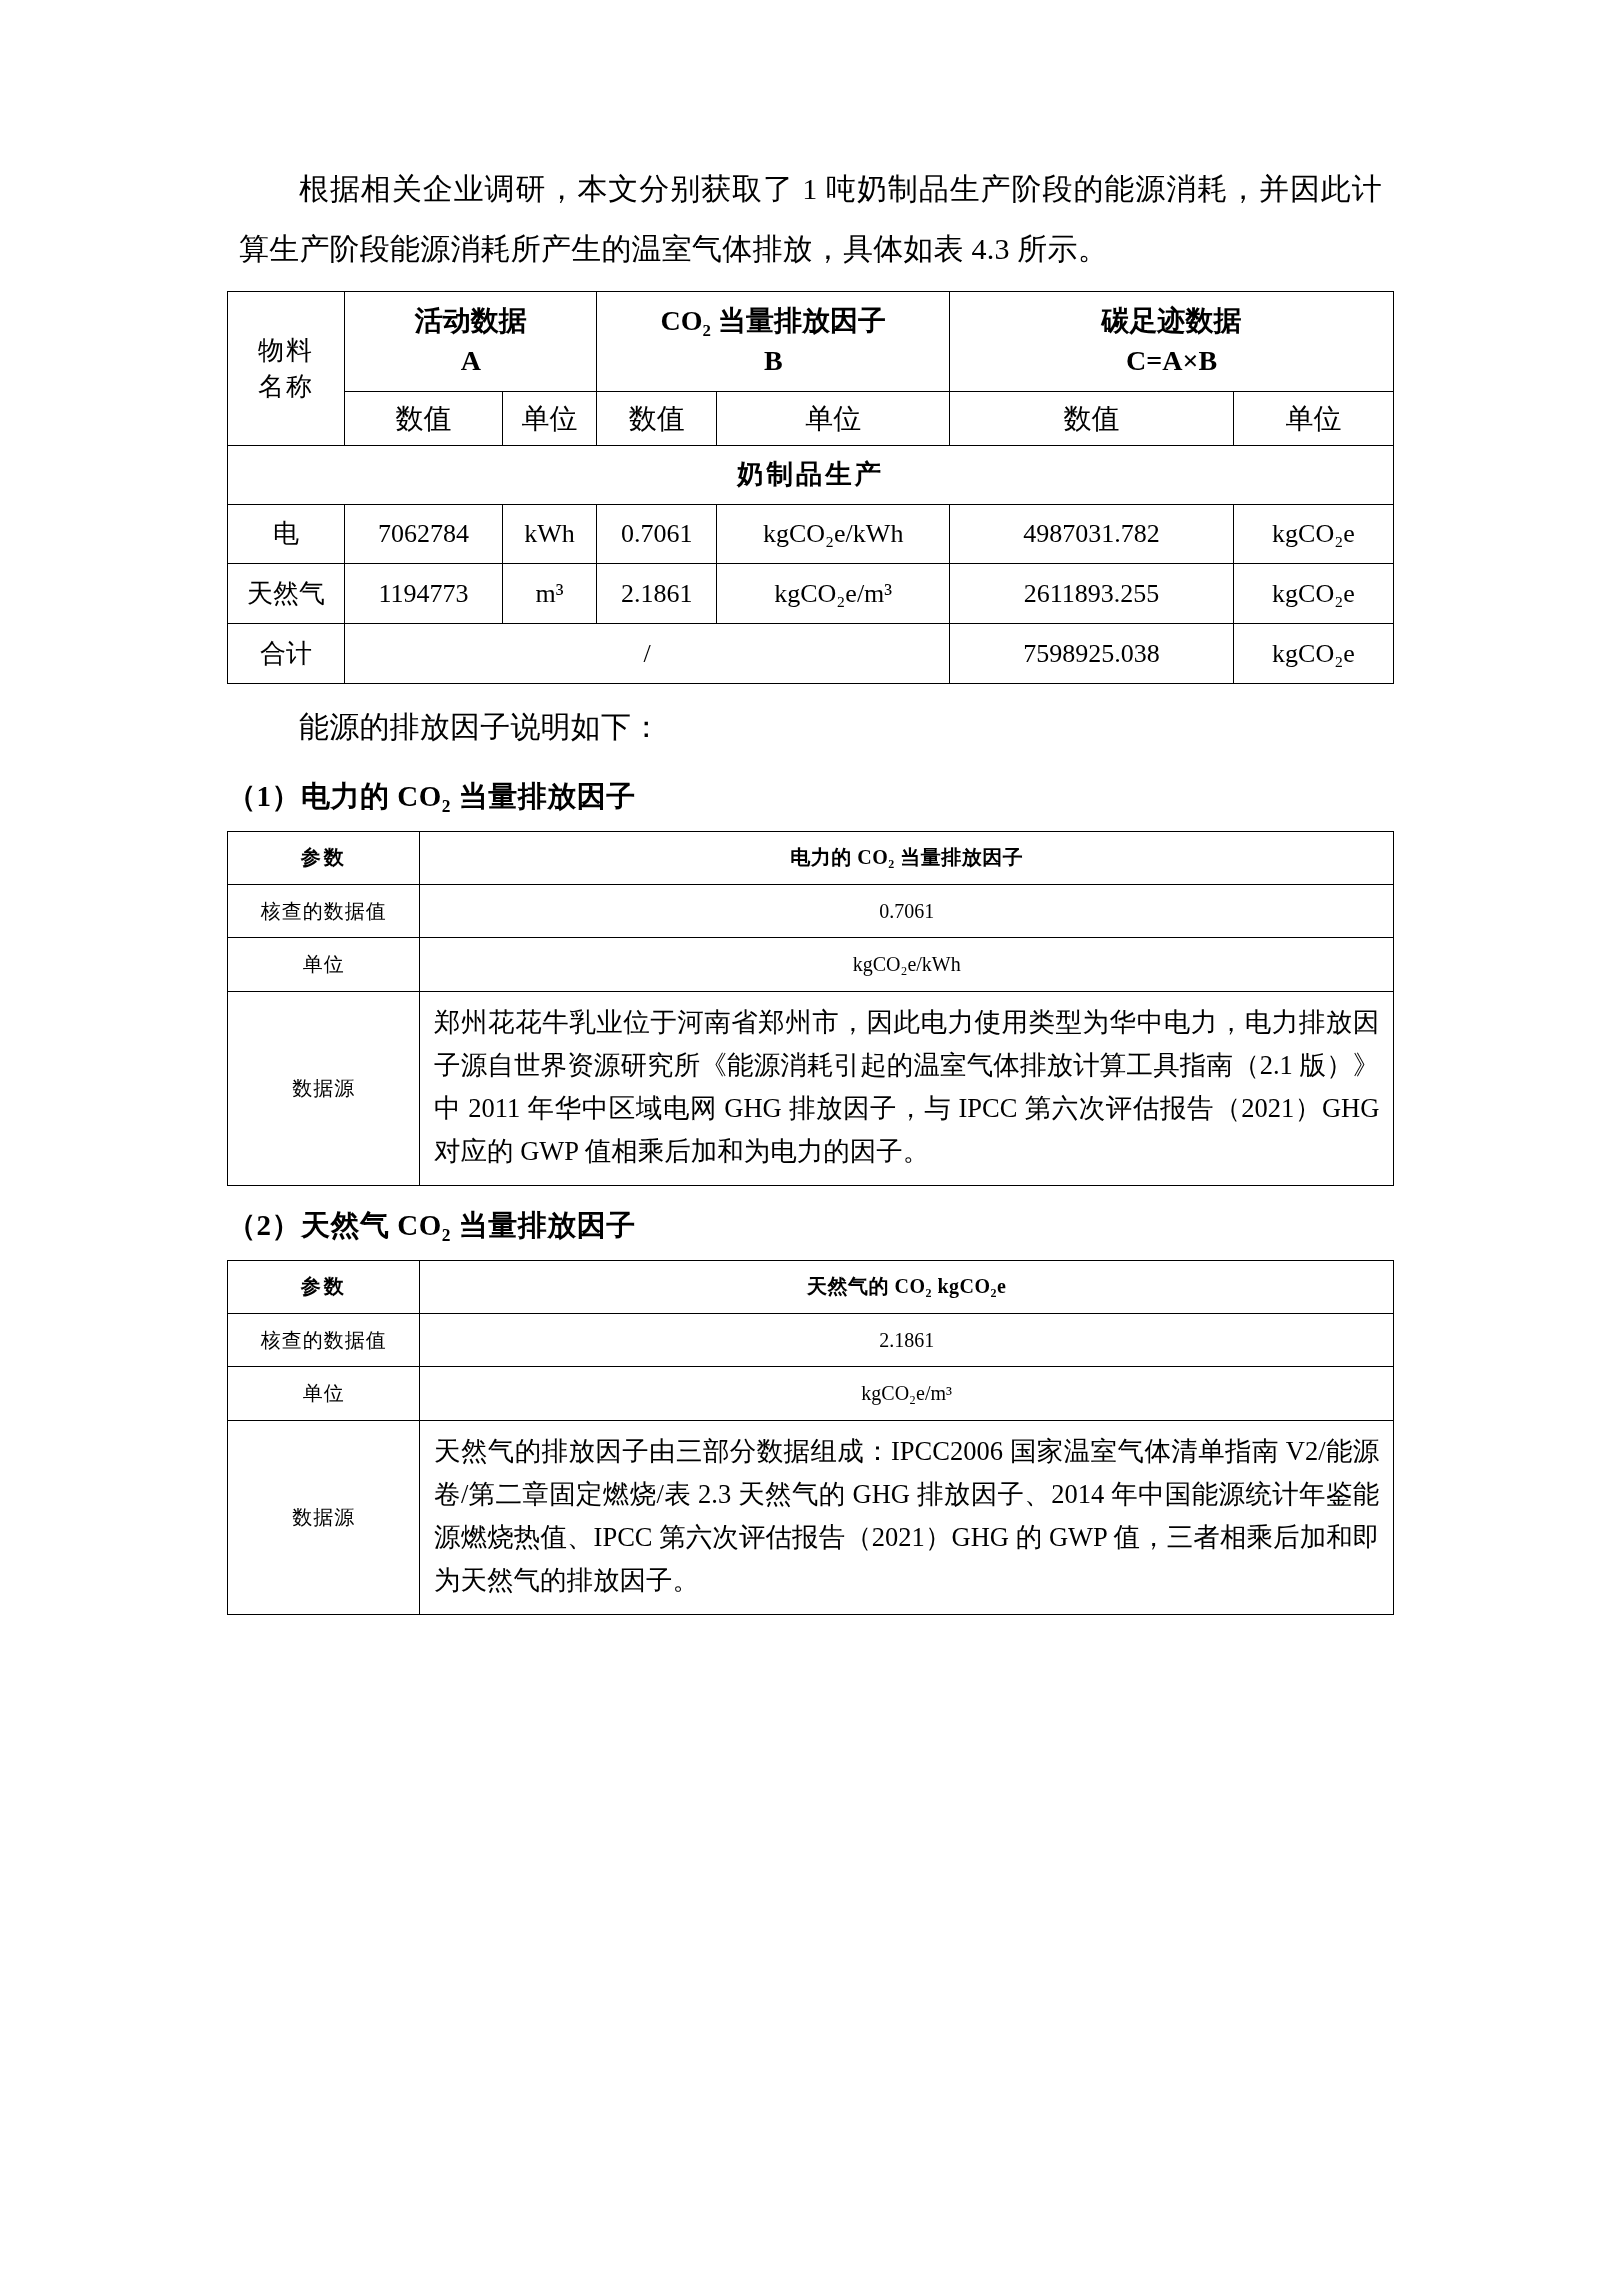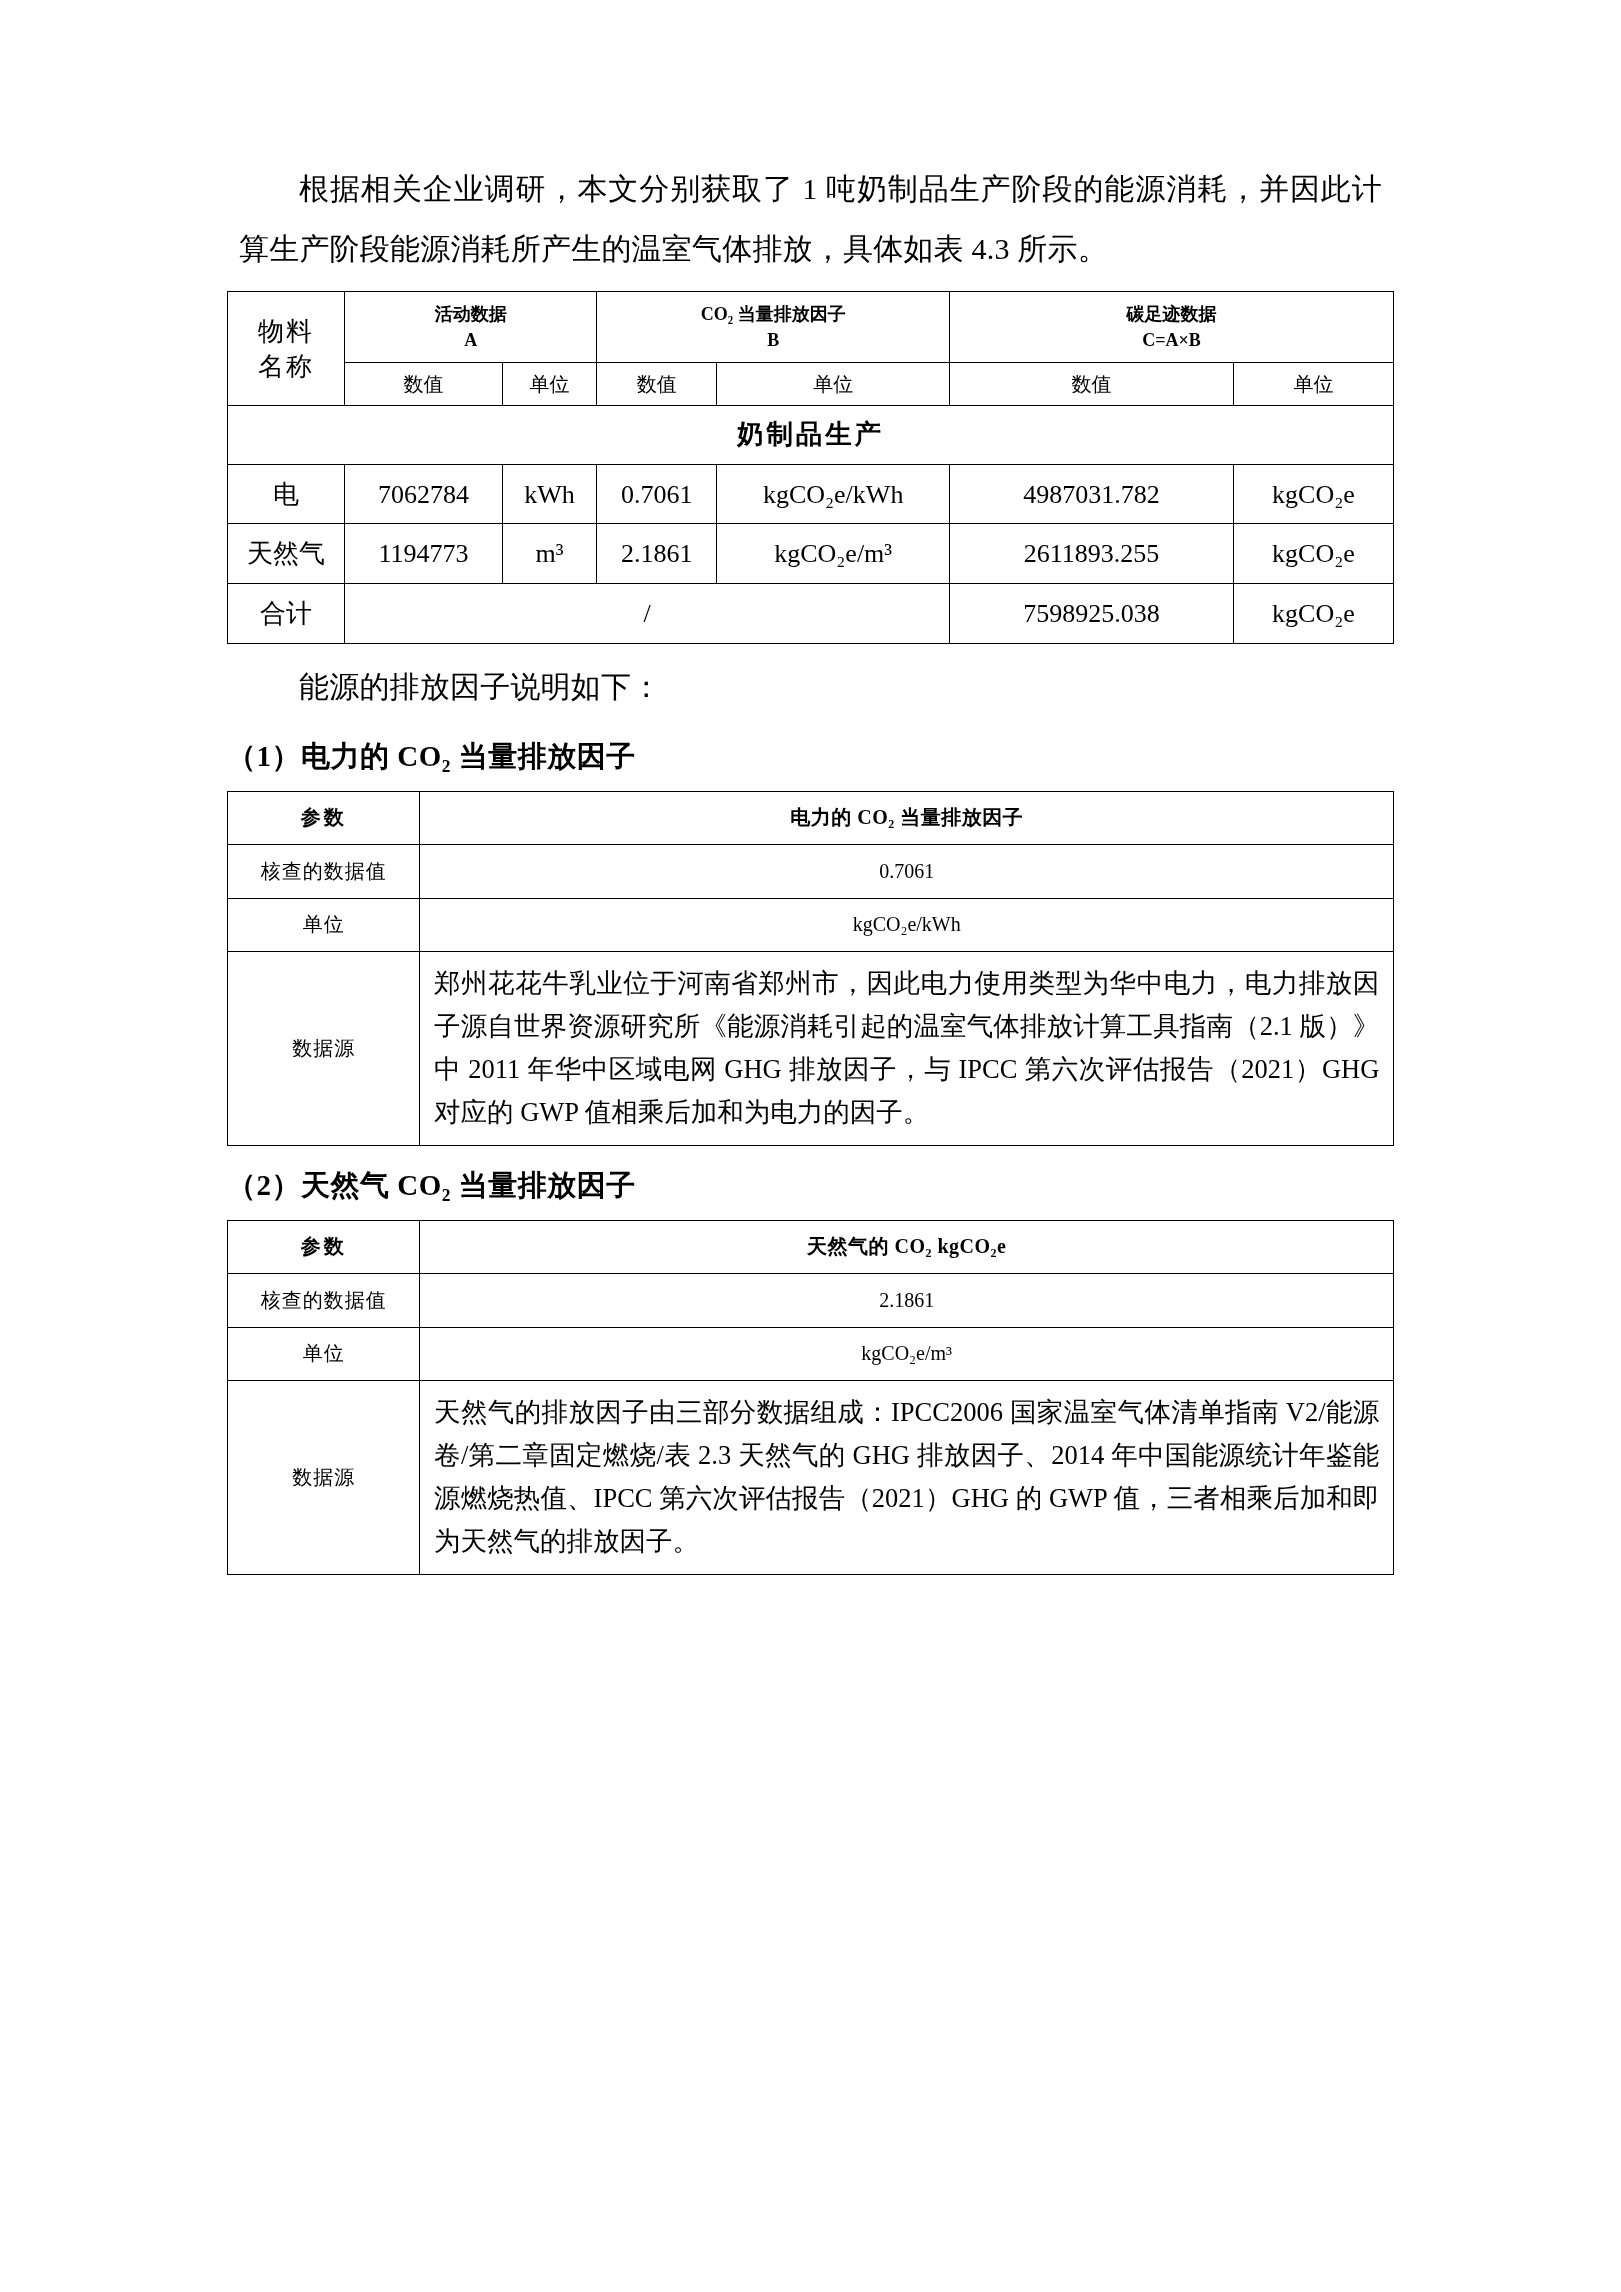--- a/index.html
+++ b/index.html
@@ -66,25 +66,25 @@
     line-height: 1.35;
   }
   
   #main-table td, #main-table th {
     font-size: 26px;
   }
   #main-table .hdr-group {
     font-weight: bold;
     line-height: 1.45;
     padding: 8.8px 3.9px;
-    font-size: 18px;
+    font-size: 28px;
   }
   #main-table .hdr-sub {
     padding: 7.8px 3.9px;
-    font-size: 20px;
+    font-size: 28px;
   }
   #main-table .mat-name {
     font-size: 26px;
     letter-spacing: 2px;
   }
   #main-table .span-all {
     font-weight: bold;
     letter-spacing: 2.9px;
     padding: 10.8px 3.9px;
     font-size: 26.5px;

